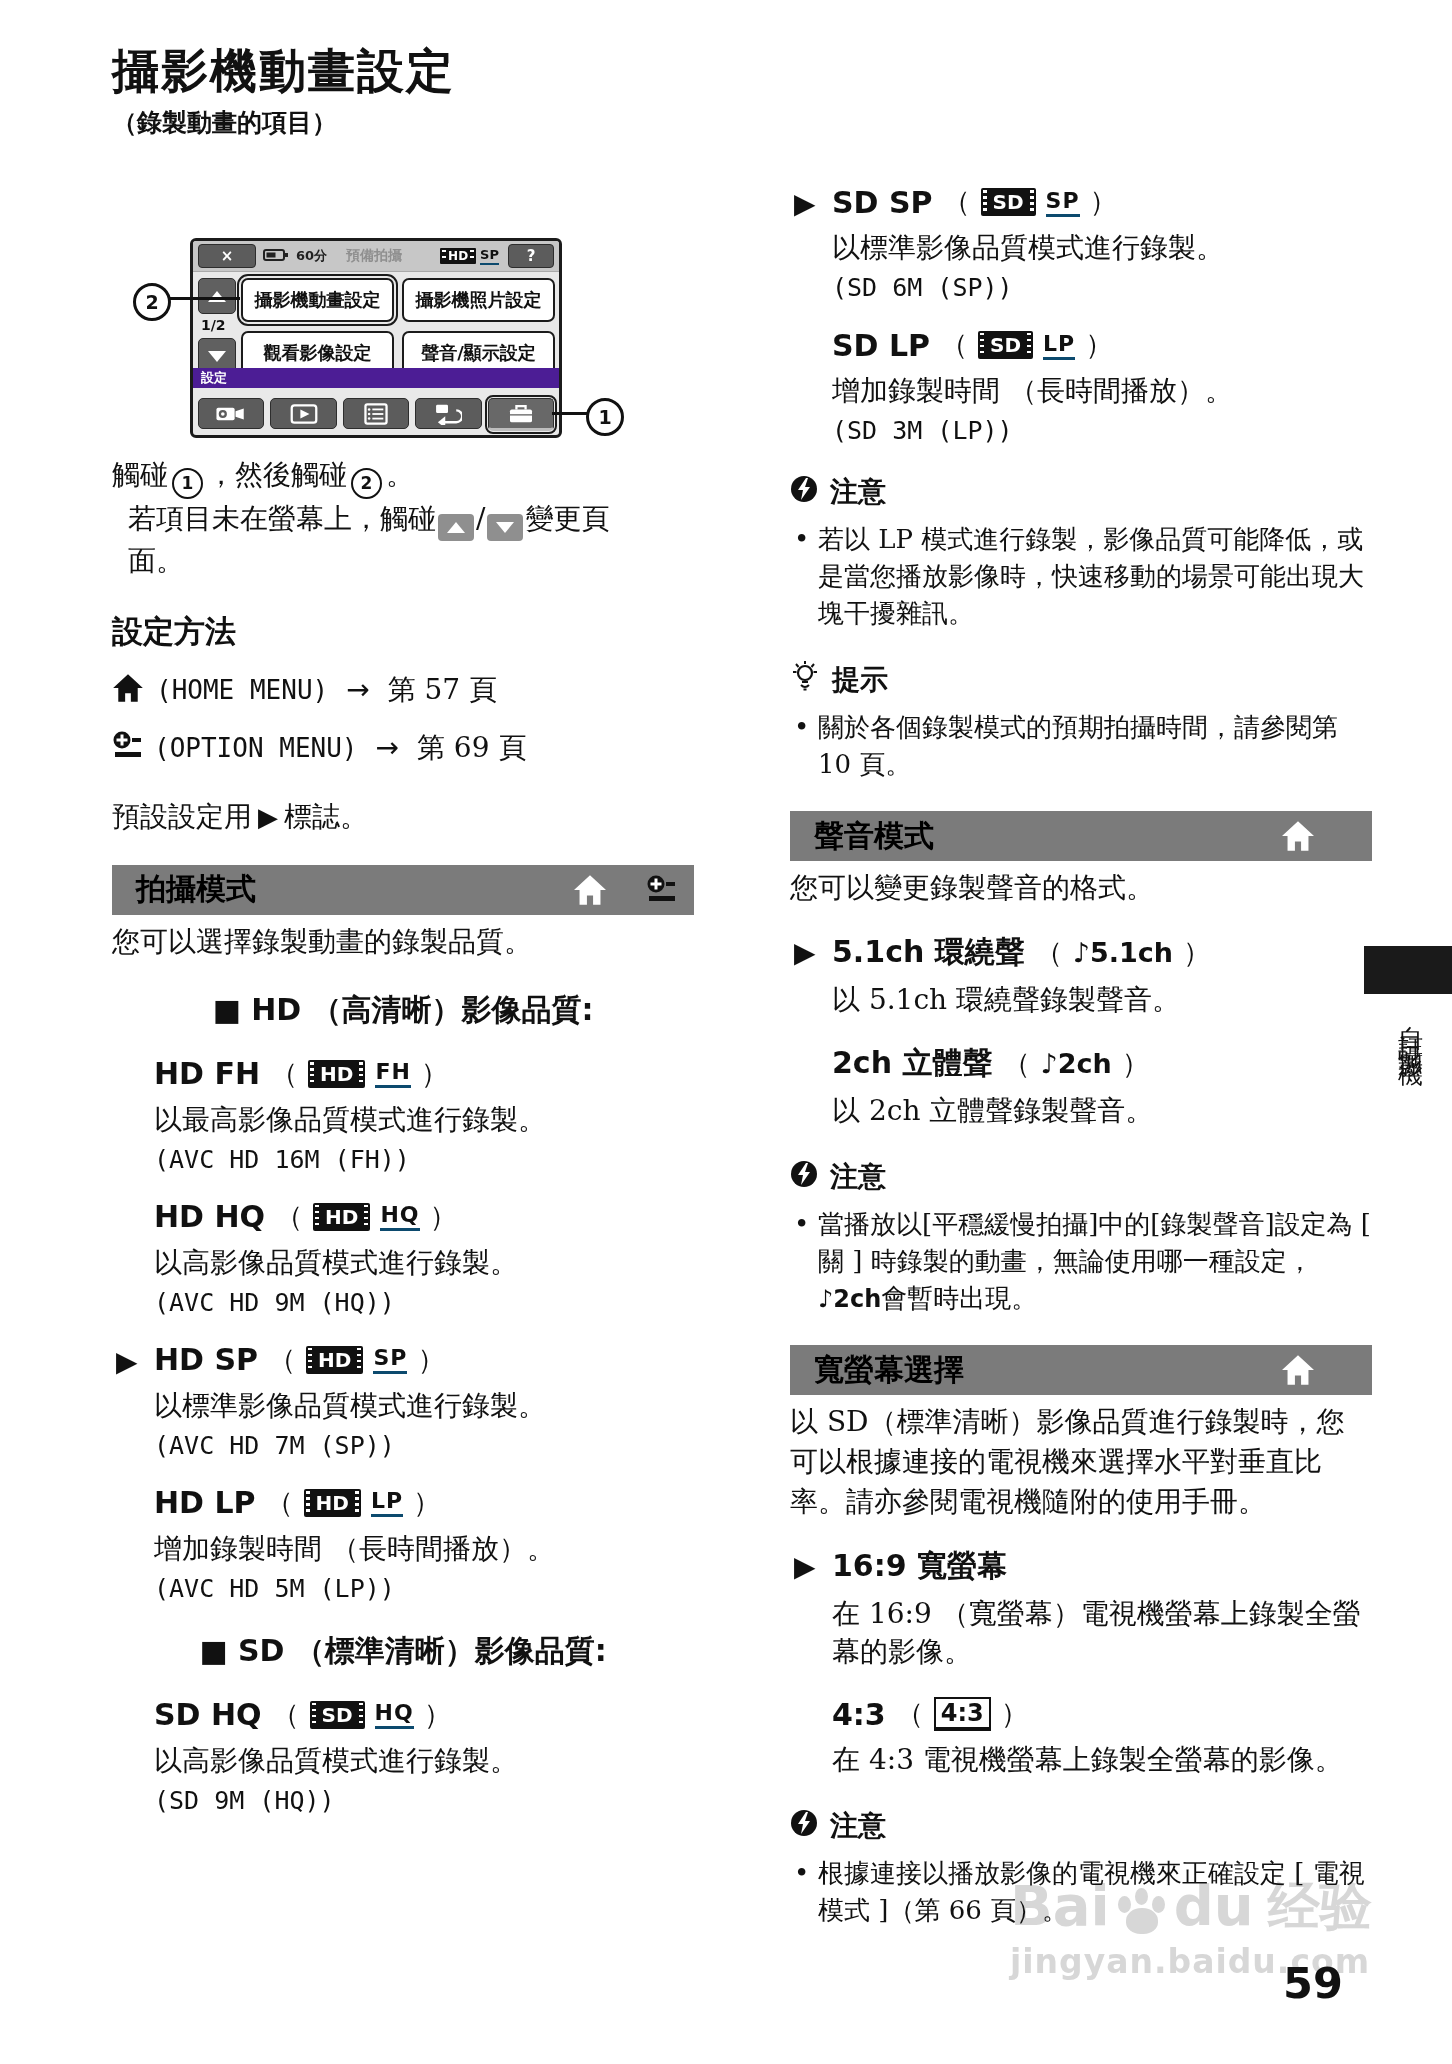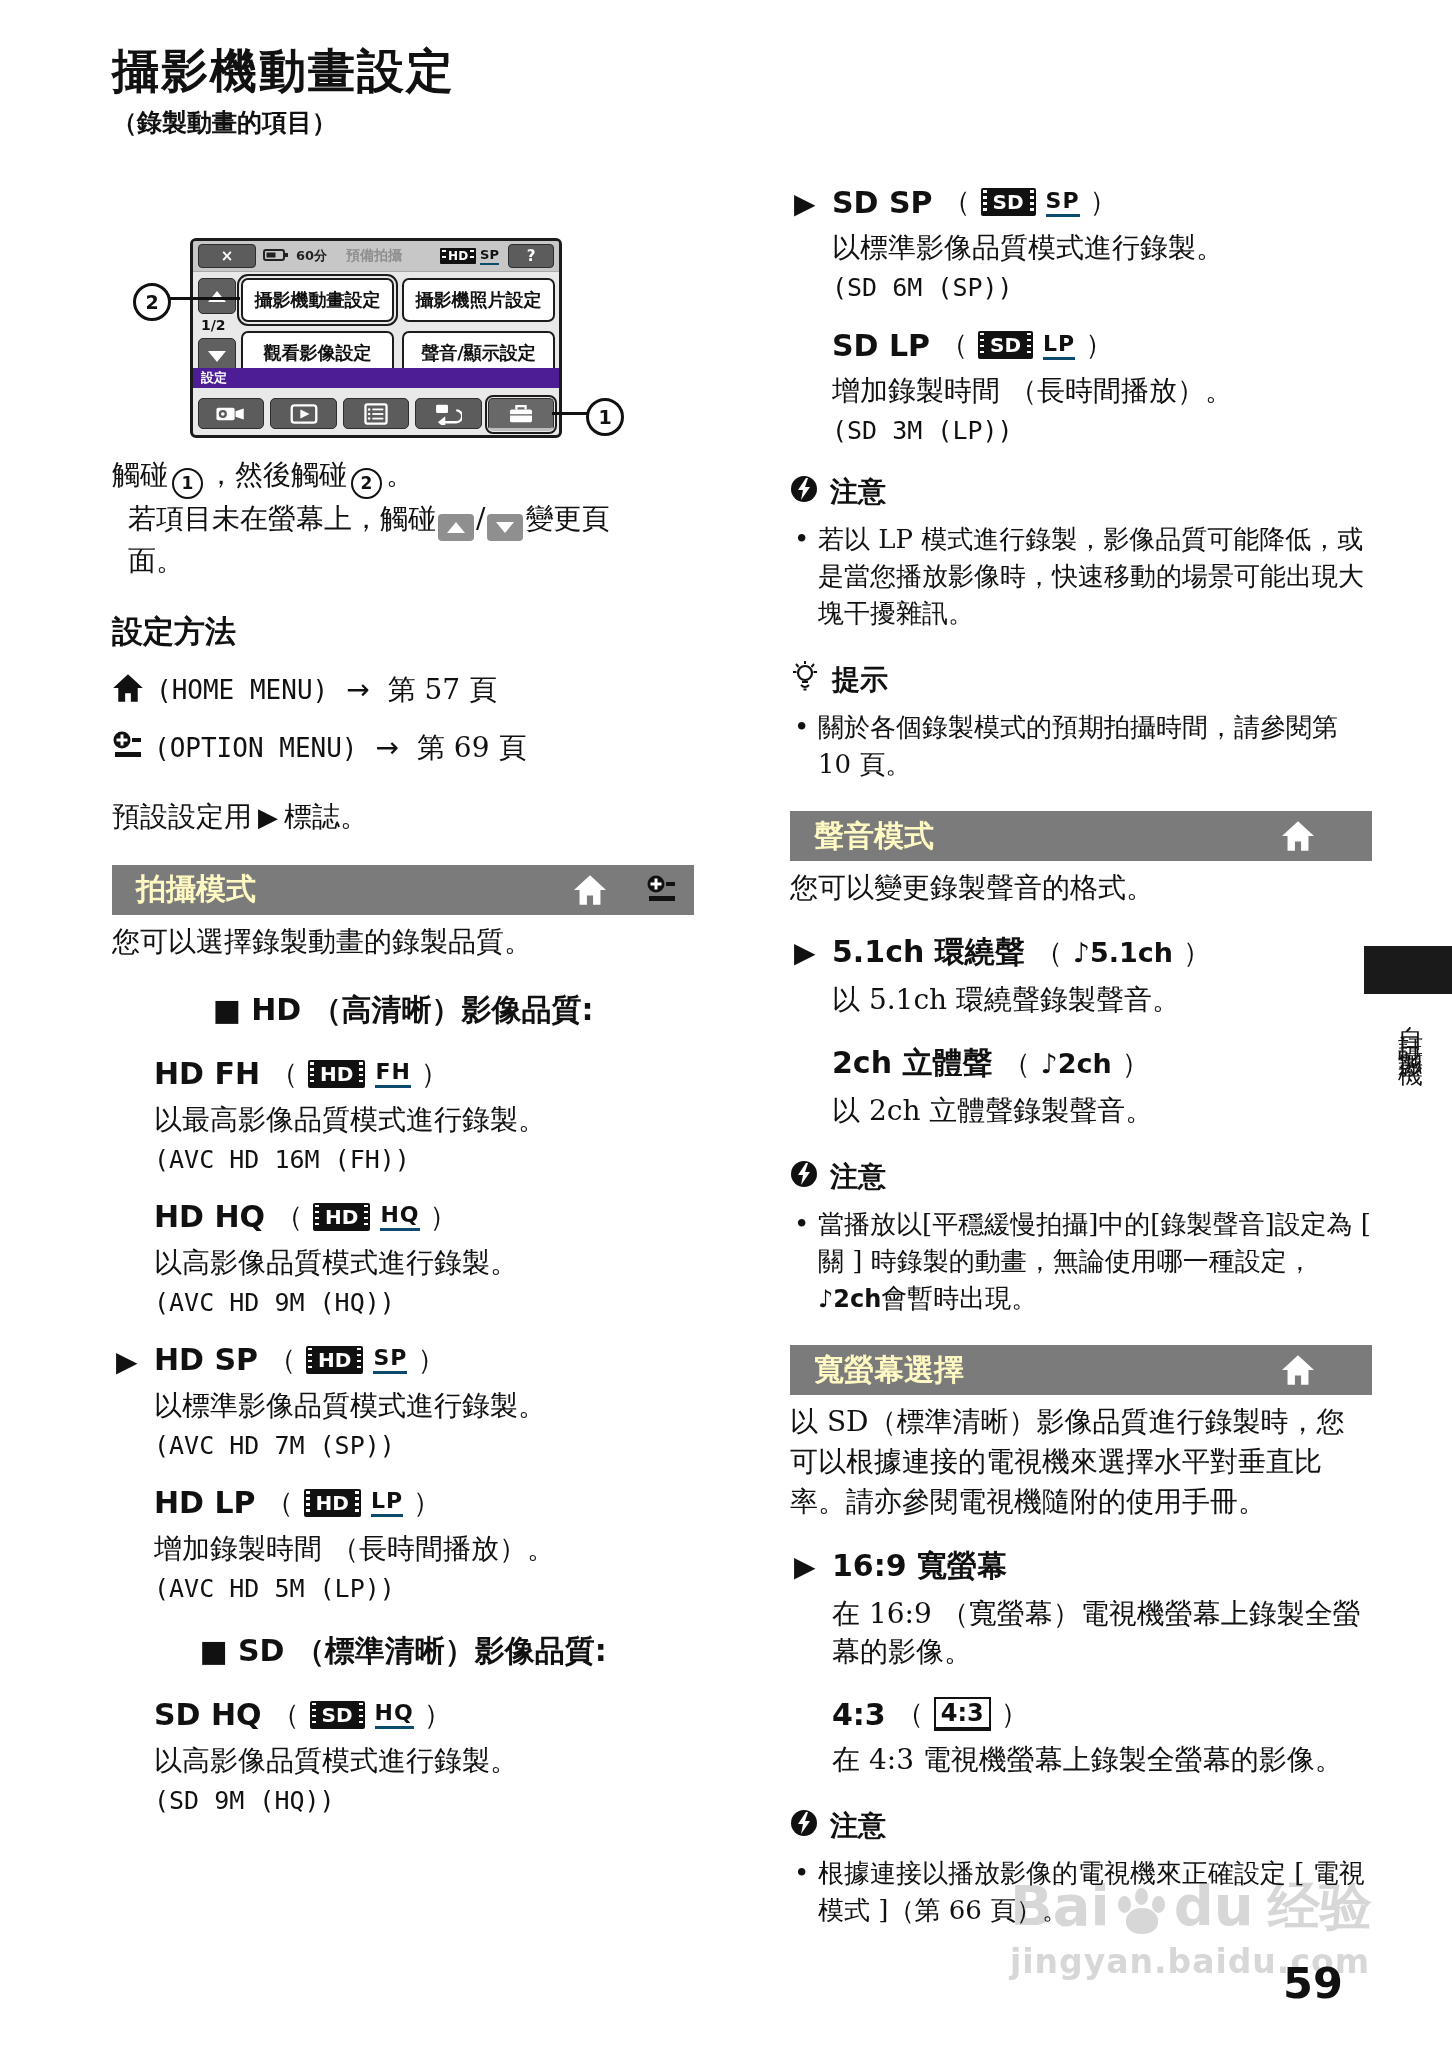--- a/index.html
+++ b/index.html
@@ -52,21 +52,21 @@
           align-items:center;justify-content:center;vertical-align:-5px;margin:0 2px;}
   .tri-up{width:0;height:0;border-left:9px solid transparent;border-right:9px solid transparent;border-bottom:11px solid #fff;}
   .tri-down{width:0;height:0;border-left:9px solid transparent;border-right:9px solid transparent;border-top:11px solid #fff;}
   .sub-head{font:bold 31px "DejaVu Sans","Liberation Sans",sans-serif;margin:30px 0 0 0;}
   .menu-line{display:flex;align-items:center;gap:12px;margin-top:16px;height:42px;}
   .mono-label{font:26px "DejaVu Sans Mono","Liberation Mono",monospace;}
   .serif-label{font:28px "DejaVu Serif",serif;}
   .arrow-g{font:28px "DejaVu Sans",sans-serif;margin:0 6px;}
   .default-line{margin-top:28px;}
   .dmark{font-family:"DejaVu Sans",sans-serif;font-size:26px;margin:0 6px;}
-  .secbar{margin-top:28px;height:50px;background:#7b7b7b;color:#fef9c3;display:flex;align-items:center;
+  .secbar{margin-top:28px;height:50px;background:#7b7b7b;color:#000000;display:flex;align-items:center;
           padding:0 24px;position:relative;font:bold 30px "DejaVu Sans","Liberation Sans",sans-serif;}
   .bar-home{position:absolute;right:86px;top:9px;}
   .bar-home2{position:absolute;right:56px;top:9px;}
   .bar-opt{position:absolute;right:18px;top:10px;}
   .after-bar{margin-top:7px;}
   .quality-head{font:bold 30px "DejaVu Sans","Liberation Sans",sans-serif;margin:28px 0 0 0;text-align:center;}
   
   .entry{margin-top:24px;padding-left:42px;position:relative;}
   .entry .marker{position:absolute;left:4px;top:4px;font:28px "DejaVu Sans",sans-serif;}
   .entry-title{display:flex;align-items:center;gap:10px;font:bold 30px "DejaVu Sans","Liberation Sans",sans-serif;}

